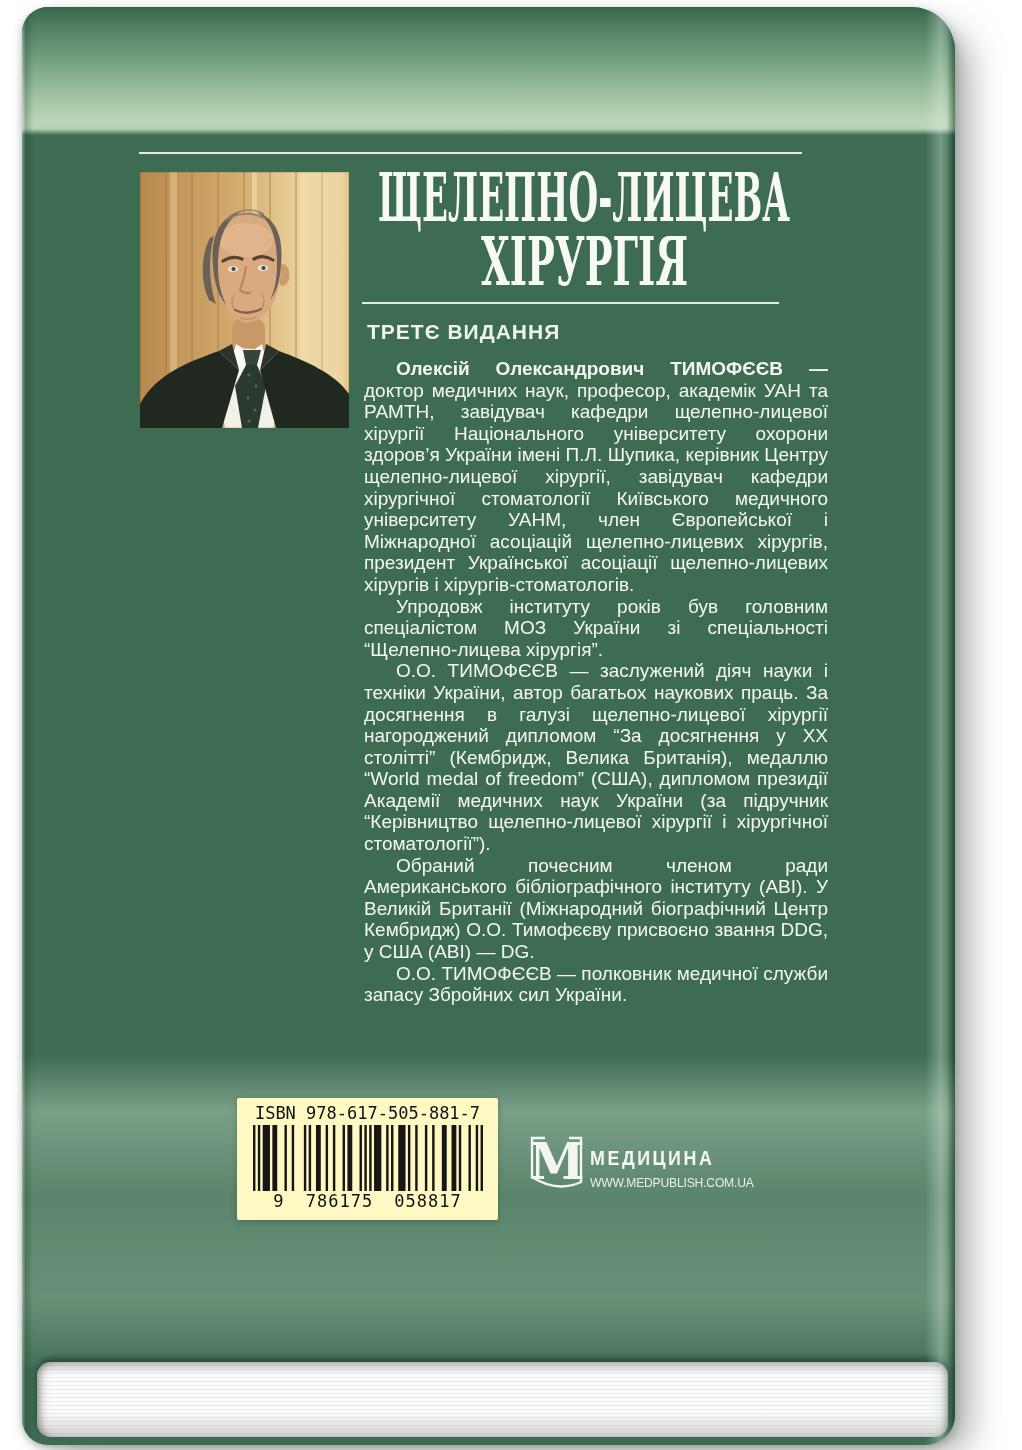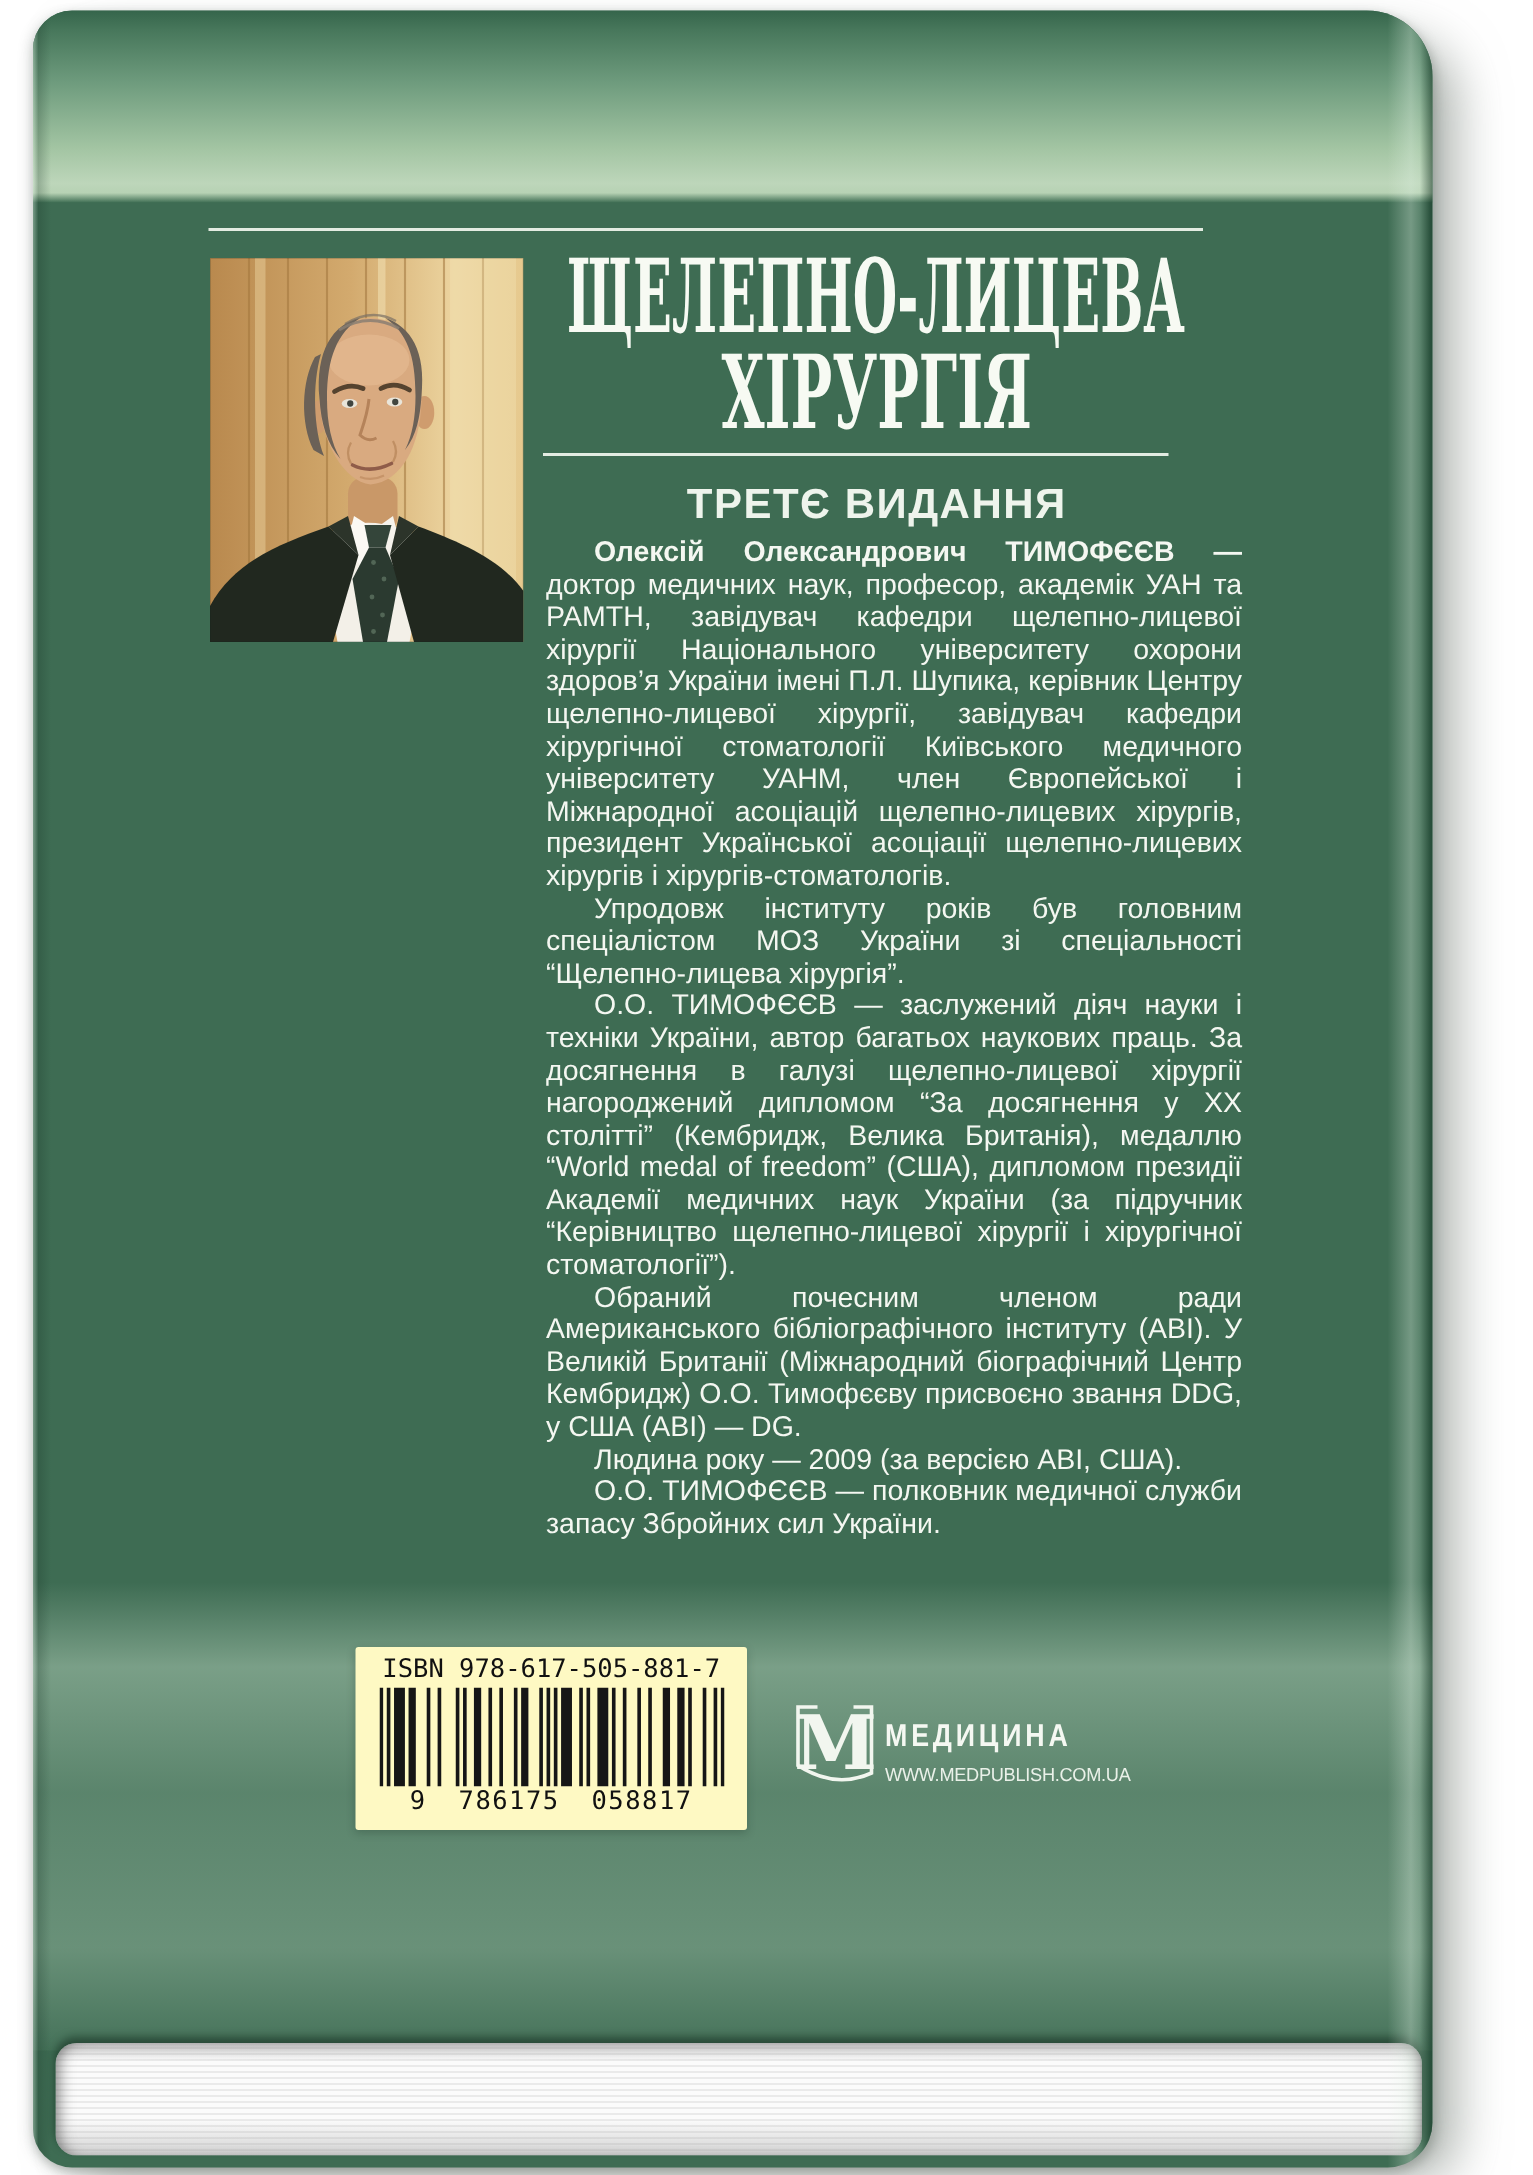--- a/index.html
+++ b/index.html
@@ -29,22 +29,22 @@
   .edge-left{
     position:absolute;top:0;bottom:0;left:0;width:12px;pointer-events:none;
     background:linear-gradient(90deg,rgba(230,243,233,.35) 0%,rgba(24,52,38,.25) 30%,rgba(24,52,38,0) 100%);
   }
   .rule{position:absolute;height:2px;background:#e3ece2;}
   .rule-top{left:117px;top:145px;width:663px;}
   .rule-mid{left:340px;top:295px;width:417px;}
   .photo{position:absolute;left:118px;top:165px;width:209px;height:256px;}
   .title-svg{position:absolute;left:345px;top:146px;}
   .edition{
-    position:absolute;left:345px;top:313px;width:435px;text-align:center;
-    color:#eef4ec;font-size:28px;font-weight:bold;letter-spacing:1px;white-space:nowrap;
+    position:absolute;left:345px;top:313px;width:435px;
+    color:#eef4ec;font-size:21px;font-weight:bold;letter-spacing:1px;white-space:nowrap;
   }
   .bio{
     position:absolute;left:342px;top:351px;width:464px;
     color:#f4f7f1;font-size:19px;line-height:21.6px;text-align:justify;
   }
   .bio p{margin:0;text-indent:32px;}
   .bio b{font-weight:bold;}
   .isbn-box{
     position:absolute;left:215px;top:1091px;width:261px;height:122px;
     background:#fef9c3;border-radius:2px;box-shadow:0 2px 6px rgba(20,40,30,.25);
@@ -163,21 +163,20 @@
 
   <div class="rule rule-mid"></div>
 
   <div class="edition">ТРЕТЄ ВИДАННЯ</div>
 
   <div class="bio">
       <p><b>Олексій Олександрович ТИМОФЄЄВ —</b> доктор медичних наук, професор, академік УАН та РАМТН, завідувач кафедри щелепно-лицевої хірургії Національного університету охорони здоров’я України імені П.Л. Шупика, керівник Центру щелепно-лицевої хірургії, завідувач кафедри хірургічної стоматології Київського медичного університету УАНМ, член Європейської і Міжнародної асоціацій щелепно-лицевих хірургів, президент Української асоціації щелепно-лицевих хірургів і хірургів-стоматологів.</p>
       <p>Упродовж інституту років був головним спеціалістом МОЗ України зі спеціальності “Щелепно-лицева хірургія”.</p>
       <p>О.О. ТИМОФЄЄВ — заслужений діяч науки і техніки України, автор багатьох наукових праць. За досягнення в галузі щелепно-лицевої хірургії нагороджений дипломом “За досягнення у ХХ столітті” (Кембридж, Велика Британія), медаллю “World medal of freedom” (США), дипломом президії Академії медичних наук України (за підручник “Керівництво щелепно-лицевої хірургії і хірургічної стоматології”).</p>
       <p>Обраний почесним членом ради Американського бібліографічного інституту (ABI). У Великій Британії (Міжнародний біографічний Центр Кембридж) О.О. Тимофєєву присвоєно звання DDG, у США (ABI) — DG.</p>
-      <p>Людина року — 2009 (за версією ABI, США).</p>
       <p>О.О. ТИМОФЄЄВ — полковник медичної служби запасу Збройних сил України.</p>
     </div>
 
   <div class="isbn-box">
     <div class="isbn-label">ISBN 978-617-505-881-7</div>
     <svg class="barcode-svg" id="barcode" width="230" height="66" viewBox="0 0 95 66" preserveAspectRatio="none" xmlns="http://www.w3.org/2000/svg">
         <rect x="0" y="0" width="1" height="66" fill="#161616"></rect>
         <rect x="2" y="0" width="1" height="66" fill="#161616"></rect>
         <rect x="4" y="0" width="3" height="66" fill="#161616"></rect>
         <rect x="8" y="0" width="2" height="66" fill="#161616"></rect>

